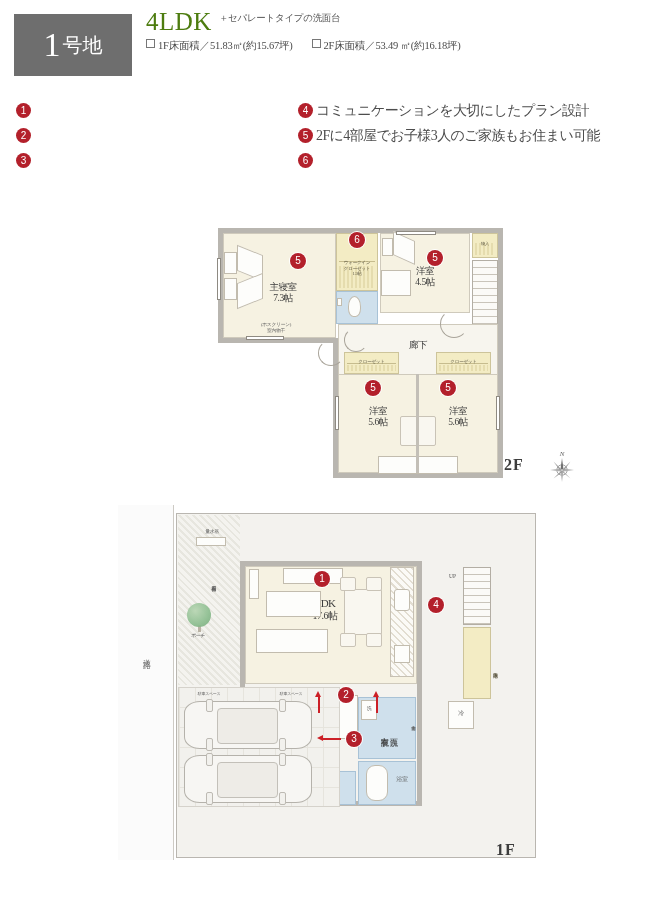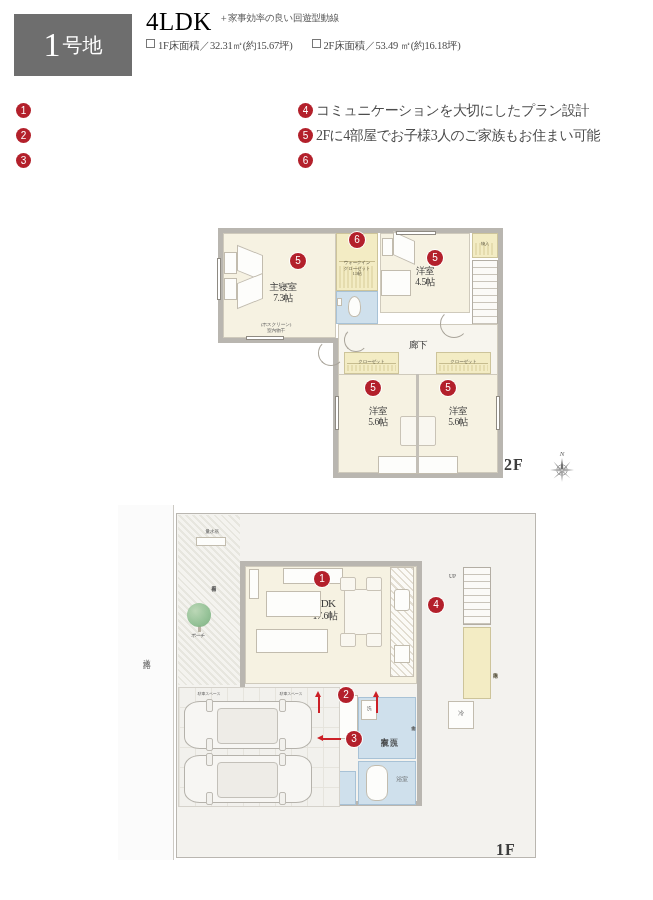--- a/index.html
+++ b/index.html
@@ -13,21 +13,21 @@
   
   .header{position:absolute;left:0;top:0;width:653px;height:95px;}
   .lot-badge{
     position:absolute;left:14px;top:14px;width:118px;height:62px;
     background:#6e6e6e;color:#fff;display:flex;align-items:center;justify-content:center;
     letter-spacing:1px;
   }
   .lot-badge .num{font-size:34px;line-height:1;font-family:"Liberation Serif",serif;}
   .lot-badge .suf{font-size:20px;line-height:1;margin-left:1px;letter-spacing:0;}
   .title-block{position:absolute;left:146px;top:8px;width:500px;}
-  .plan-type{font-size:25px;letter-spacing:.5px;color:#000000;display:inline-block;
+  .plan-type{font-size:25px;letter-spacing:.5px;color:#4d7c0f;display:inline-block;
     font-family:"Liberation Serif",serif;}
   .plan-sub{font-size:9.5px;color:#555;margin-left:7px;letter-spacing:-0.3px;
     position:relative;top:-9px;}
   .area-line{font-size:11px;color:#3d3d3d;margin-top:2px;white-space:nowrap;letter-spacing:-0.2px;}
   .area-line .sq{font-size:16px;letter-spacing:-0.3px;}
   .area-line .small{font-size:10px;}
   .mk{display:inline-block;width:8px;height:8px;background:#555;margin-right:3px;position:relative;top:-1px;}
   .mk-o{display:inline-block;width:7px;height:7px;border:1px solid #777;background:#fff;margin-right:3px;position:relative;top:-1px;}
   .area-row2{margin-top:3px;font-size:10.5px;letter-spacing:-0.2px;white-space:nowrap;}
   .gap{display:inline-block;width:14px;}
@@ -120,25 +120,25 @@
 <div class="page">
 
   <div class="header">
 
     <div class="lot-badge">
       <span class="num">1</span>
       <span class="suf">号地</span>
     </div>
 
     <div class="title-block">
-      <span class="plan-type">4LDK</span><span class="plan-sub">＋家事効率の良い回遊型動線</span>
+      <span class="plan-type">4LDK</span><span class="plan-sub">＋セパレートタイプの洗面台</span>
 
 
       <div class="area-row2">
-        <span class="mk-o"></span><span>1F床面積／32.31㎡</span><span>(約15.67坪)</span>
+        <span class="mk-o"></span><span>1F床面積／51.83㎡</span><span>(約15.67坪)</span>
         <span class="gap"></span>
         <span class="mk-o"></span><span>2F床面積／53.49 ㎡</span><span>(約16.18坪)</span>
       </div>
     </div>
   </div>
 
   <div class="features">
     <div class="feat-col left">
       <div class="feat">
         <div class="bullet">1</div>

